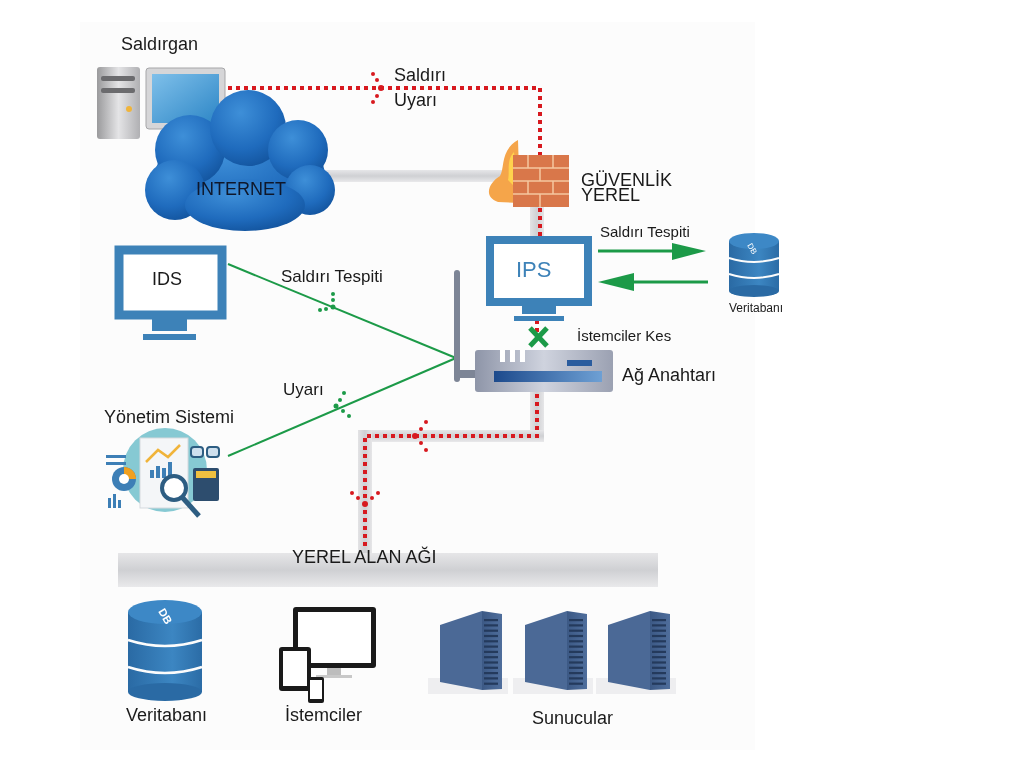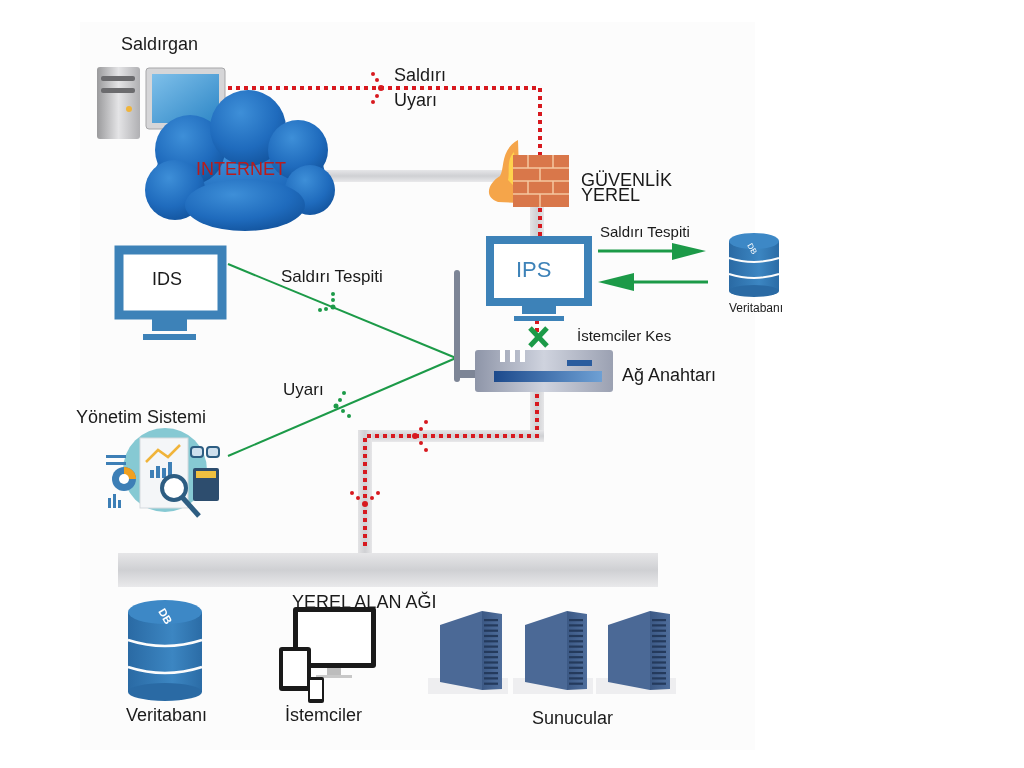--- a/index.html
+++ b/index.html
@@ -297,33 +297,33 @@
           <rect x="652" y="661.4" width="14" height="2.2" fill="#243a5c"></rect>
           <rect x="652" y="666.7" width="14" height="2.2" fill="#243a5c"></rect>
           <rect x="652" y="672" width="14" height="2.2" fill="#243a5c"></rect>
           <rect x="652" y="677.3" width="14" height="2.2" fill="#243a5c"></rect>
           <rect x="652" y="682.6" width="14" height="2.2" fill="#243a5c"></rect>
         </g>
       </g>
   </svg>
 
   <div class="lbl l18" style="left:121px;top:35px">Saldırgan</div>
-  <div class="lbl l18" style="left:196px;top:160px;color:#b91c1c">INTERNET</div>
+  <div class="lbl l18" style="left:196px;top:180px;color:#0f172a">INTERNET</div>
   <div class="lbl l18" style="left:394px;top:66px">Saldırı</div>
   <div class="lbl l18" style="left:394px;top:91px">Uyarı</div>
   <div class="lbl l18" style="left:581px;top:171px">GÜVENLİK</div>
   <div class="lbl l18" style="left:581px;top:186px">YEREL</div>
   <div class="lbl l15" style="left:600px;top:224px">Saldırı Tespiti</div>
   <div class="lbl" style="left:516px;top:259px;font-size:22px;font-weight:normal;color:#3d82b8">IPS</div>
   <div class="lbl l12" style="left:729px;top:302px">Veritabanı</div>
   <div class="lbl" style="left:746px;top:245px;font-size:8px;color:#fff;transform:rotate(60deg)">DB</div>
   <div class="lbl l15" style="left:577px;top:328px">İstemciler Kes</div>
   <div class="lbl l18" style="left:622px;top:366px">Ağ Anahtarı</div>
   <div class="lbl l18" style="left:152px;top:270px">IDS</div>
   <div class="lbl l17" style="left:281px;top:268px">Saldırı Tespiti</div>
   <div class="lbl l17" style="left:283px;top:381px">Uyarı</div>
-  <div class="lbl l18" style="left:76px;top:408px">Yönetim Sistemi</div>
-  <div class="lbl l18" style="left:292px;top:593px">YEREL ALAN AĞI</div>
+  <div class="lbl l18" style="left:104px;top:408px">Yönetim Sistemi</div>
+  <div class="lbl l18" style="left:292px;top:548px">YEREL ALAN AĞI</div>
   <div class="lbl" style="left:157px;top:611px;font-size:11px;color:#fff;font-weight:bold;transform:rotate(60deg)">DB</div>
   <div class="lbl l18" style="left:126px;top:706px">Veritabanı</div>
   <div class="lbl l18" style="left:285px;top:706px">İstemciler</div>
   <div class="lbl l18" style="left:532px;top:709px">Sunucular</div>
 </div>
 
 </body></html>

